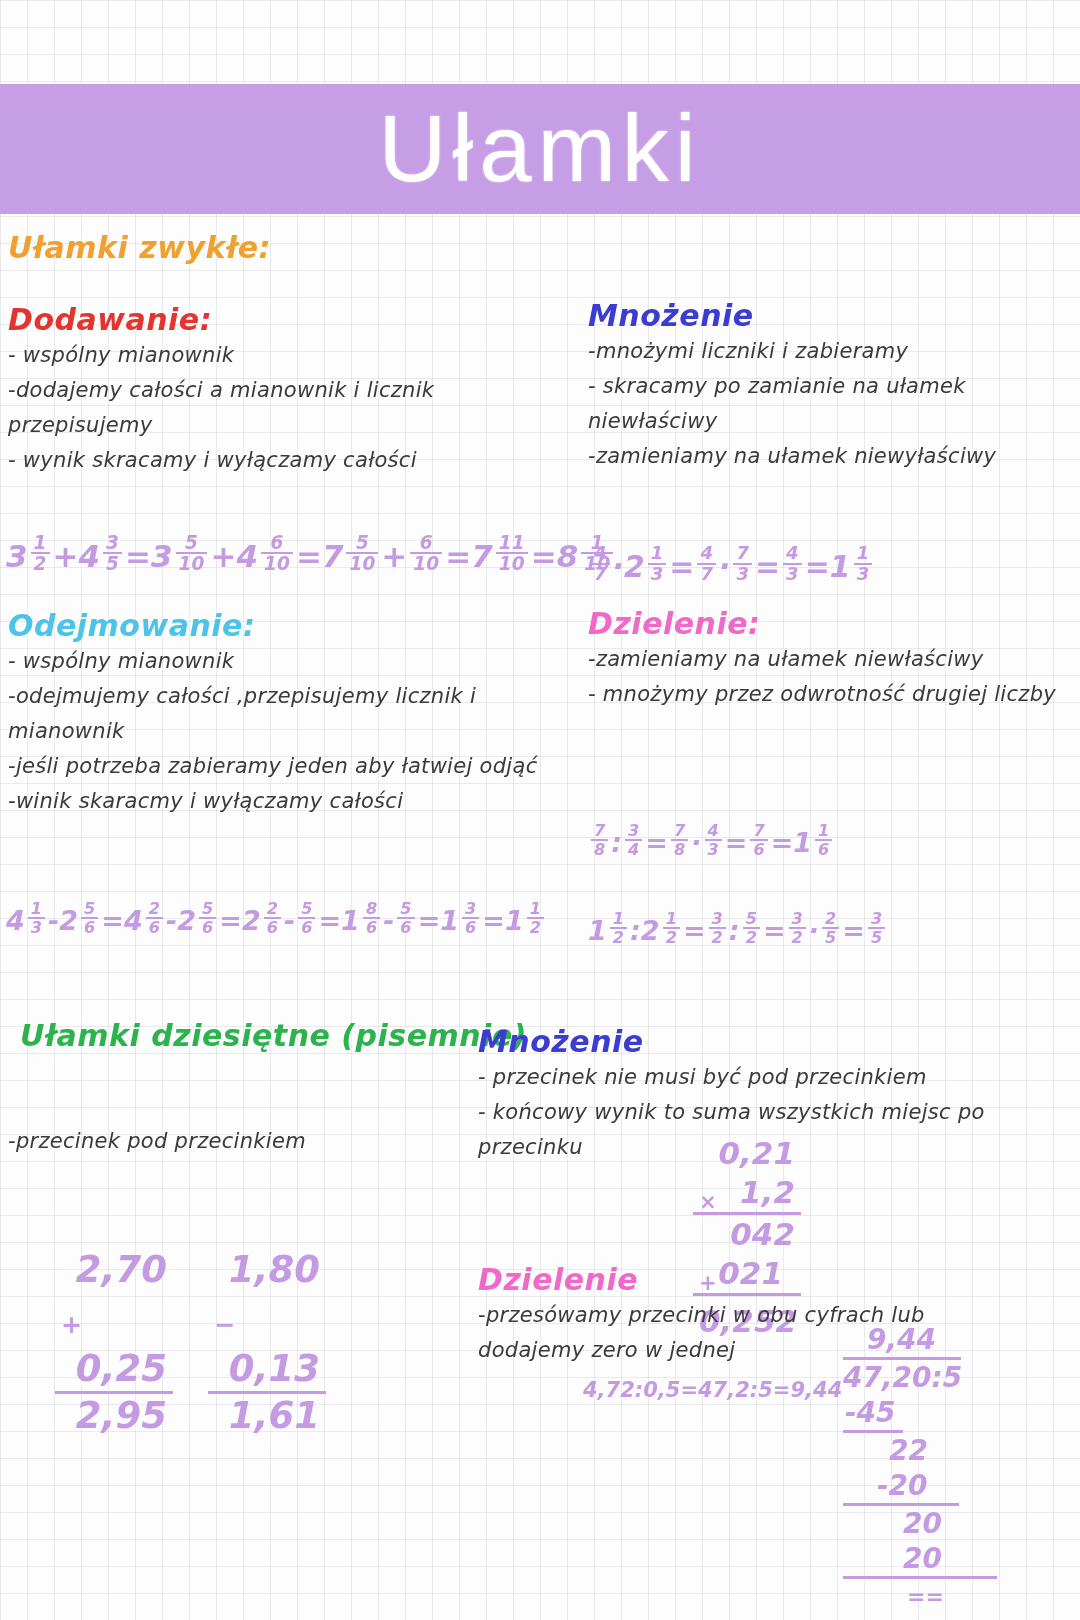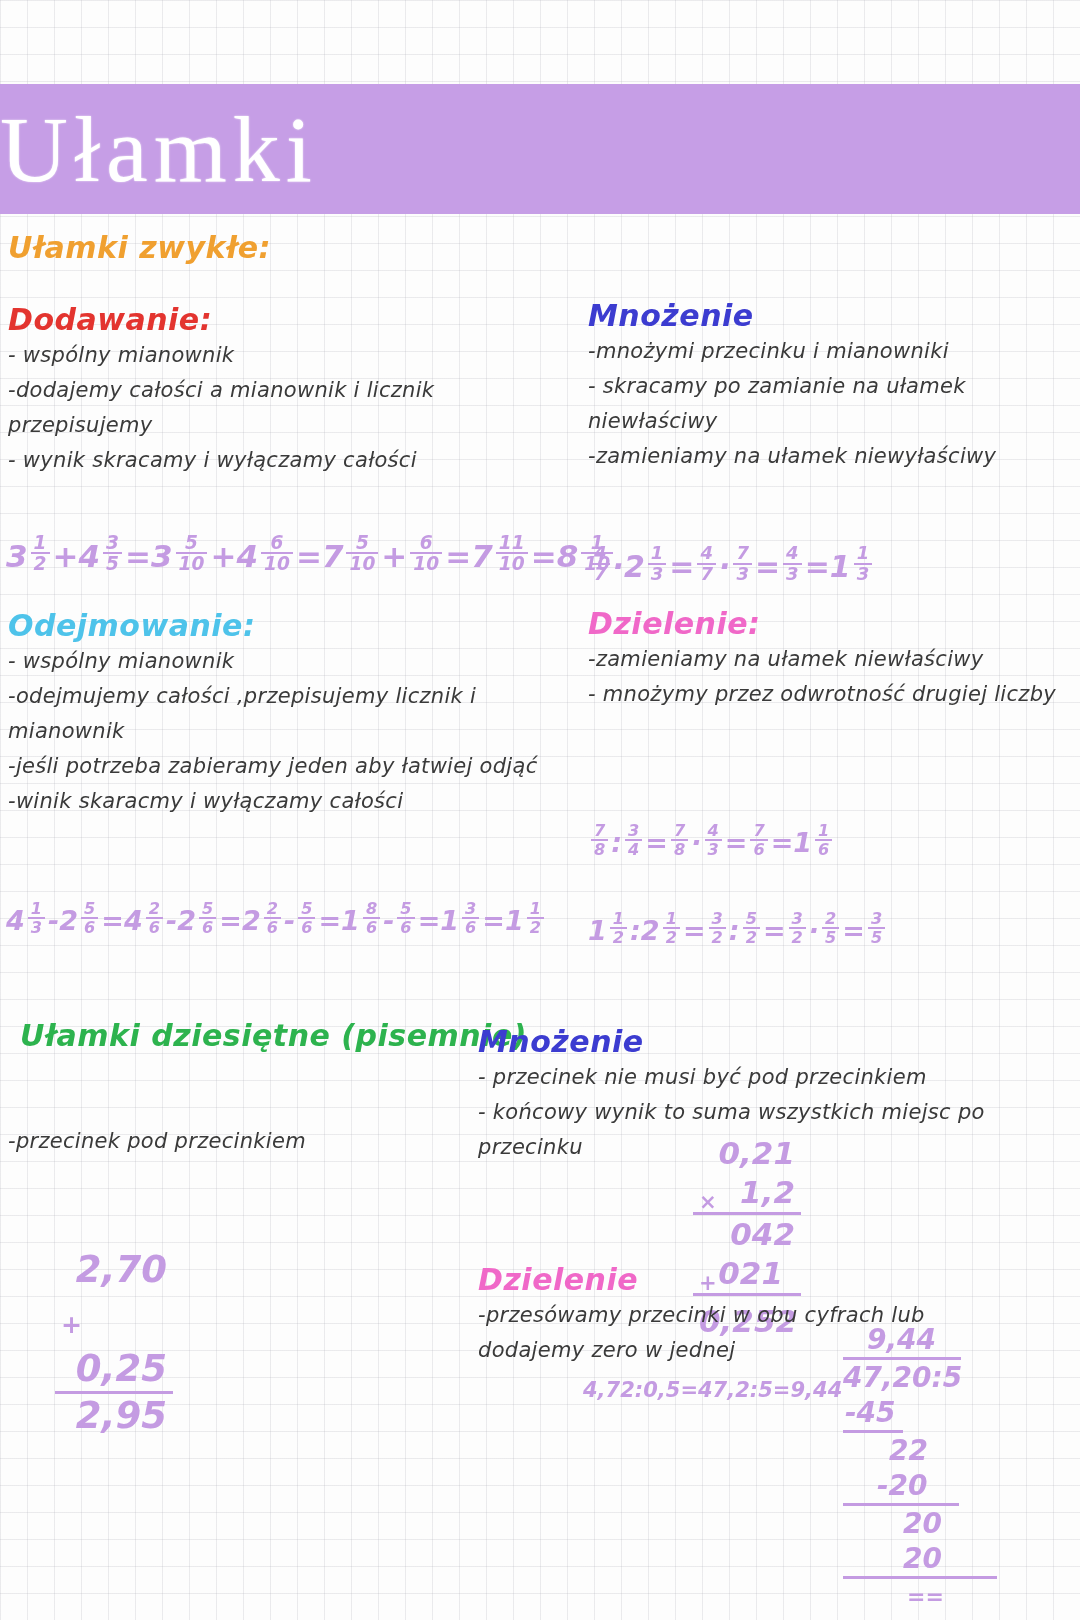--- a/index.html
+++ b/index.html
@@ -12,22 +12,22 @@
       linear-gradient(to right, rgba(190,190,198,0.30) 1px, transparent 1px),
       linear-gradient(to bottom, rgba(190,190,198,0.30) 1px, transparent 1px);
     background-size:27px 27px;
     font-family:"DejaVu Sans", sans-serif;
   }
   .banner {
     position:absolute; left:0; top:84px; width:1080px; height:130px;
     background:#c69ee6;
   }
   .banner h1 {
-    margin:0; text-align:left;
-    font-family:Liberation Serif, serif;
+    margin:0; text-align:center;
+    font-family:Liberation Sans, sans-serif;
     font-weight:normal;
     font-size:94px; line-height:130px;
     color:#ffffff; letter-spacing:6px;
     text-shadow:0 0 2px rgba(255,255,255,0.8);
   }
   .h {
     position:absolute;
     font-weight:bold; font-style:italic;
     font-size:30px; white-space:nowrap;
     letter-spacing:0.5px;
@@ -104,21 +104,21 @@
       </span>=7<span class="fr">
         <span>11</span>
         <span>10</span>
       </span>=8<span class="fr">
         <span>1</span>
         <span>10</span>
       </span></div>
 
   <div class="h blue" style="left:588px; top:298px;">Mnożenie</div>
   <div class="notes" style="left:588px; top:334px; width:460px;">
-    <div>-mnożymi przecinku i mianowniki</div>
+    <div>-mnożymi liczniki i zabieramy</div>
     <div>- skracamy po zamianie na ułamek niewłaściwy</div>
     <div>-zamieniamy na ułamek niewyłaściwy</div>
   </div>
   <div class="math" style="left:588px; top:522px; font-size:30px; height:62px;"><span class="fr">
         <span>4</span>
         <span>7</span>
       </span>·2<span class="fr">
         <span>1</span>
         <span>3</span>
       </span>=<span class="fr">
@@ -229,20 +229,28 @@
 
   <div class="colmath" style="left:55px; top:1248px; width:118px; font-size:37px; line-height:44px;">
     <div class="crow">2,70</div>
     <div class="crow underl">
       <span class="cop">+</span>
       <span>0,25</span>
     </div>
     <div class="crow">2,95</div>
   </div>
 
+  <div class="colmath" style="left:208px; top:1248px; width:118px; font-size:37px; line-height:44px;">
+    <div class="crow">1,80</div>
+    <div class="crow underl">
+      <span class="cop">−</span>
+      <span>0,13</span>
+    </div>
+    <div class="crow">1,61</div>
+  </div>
 
   <div class="h blue" style="left:478px; top:1024px;">Mnożenie</div>
   <div class="notes" style="left:478px; top:1060px; width:594px;">
     <div>- przecinek nie musi być pod przecinkiem</div>
     <div>- końcowy wynik to suma wszystkich miejsc po przecinku</div>
   </div>
 
   <div class="colmath" style="left:693px; top:1134px; width:108px; font-size:31px; line-height:39px;">
     <div class="crow">0,21</div>
     <div class="crow underl">

